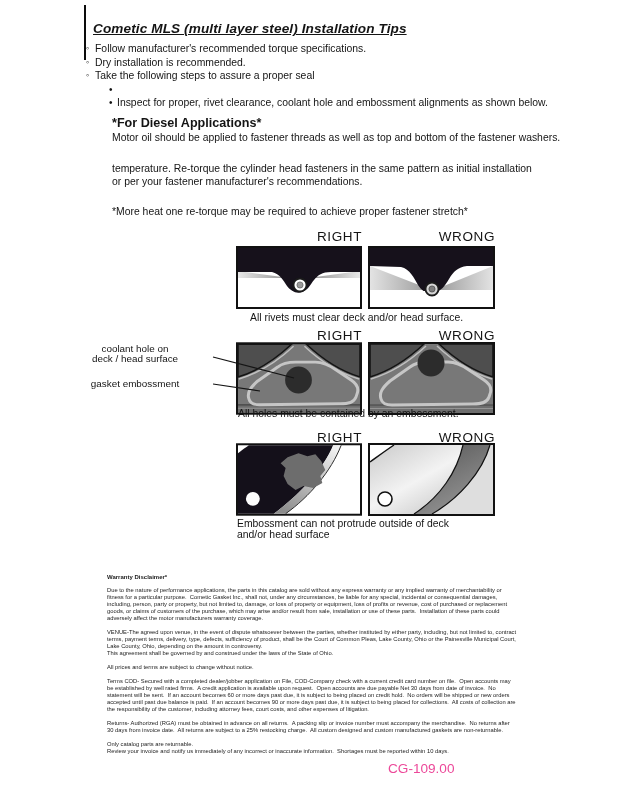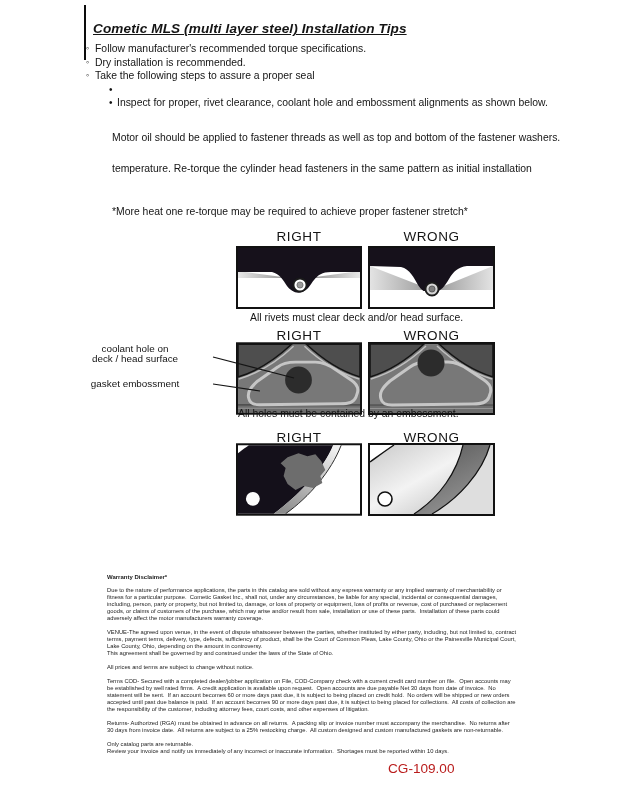--- a/index.html
+++ b/index.html
@@ -13,28 +13,28 @@
     text-decoration:underline;letter-spacing:.1px;white-space:nowrap;font-style:italic;
   }
   .bullets{position:absolute;left:86px;top:42px;font-size:10.4px;line-height:13.6px;}
   .b-row{display:flex;white-space:nowrap;}
   .b-mark{width:9px;font-size:9px;line-height:13.6px;}
   .subs{margin-left:23px;}
   .subs .b-mark{width:8px;font-size:10px;line-height:13.2px;}
   .subs .b-row{line-height:13.2px;}
   .diesel-h{position:absolute;left:112px;top:116px;font-size:12.6px;font-weight:bold;white-space:nowrap;}
   .para{position:absolute;left:112px;font-size:10.4px;line-height:13px;white-space:nowrap;}
-  .rw-label{position:absolute;font-size:13.5px;letter-spacing:.6px;text-align:center;white-space:nowrap;}
+  .rw-label{position:absolute;font-size:13.5px;letter-spacing:.6px;text-align:right;white-space:nowrap;}
   .panel{position:absolute;}
   .caption{position:absolute;font-size:10.4px;line-height:11.2px;white-space:nowrap;}
   .dlabel{position:absolute;font-size:9.9px;line-height:10.2px;text-align:center;width:150px;left:60px;white-space:nowrap;}
   .legal{position:absolute;left:107px;top:574px;width:410px;font-size:5.8px;line-height:7px;color:#1c1c1c;}
   .legal .lh{font-weight:bold;font-size:6px;margin:0 0 6px 0;}
   .legal p{margin:0 0 7px 0;white-space:pre-wrap;text-align:left;}
-  .footer{position:absolute;left:388px;top:761px;font-size:13.6px;color:#b91c1c;white-space:nowrap;}
+  .footer{position:absolute;left:388px;top:761px;font-size:13.6px;color:#ec4899;white-space:nowrap;}
   svg{display:block;}
   .overlay{position:absolute;left:0;top:0;pointer-events:none;}
 </style>
 </head>
 <body>
 
 <div class="page">
 
   <div class="scan-line"></div>
 
@@ -57,27 +57,29 @@
       <div class="b-row">
         <span class="b-mark">•</span>
       </div>
       <div class="b-row">
         <span class="b-mark">•</span>
         <span>Inspect for proper, rivet clearance, coolant hole and embossment alignments as shown below.</span>
       </div>
     </div>
   </div>
 
+  <div class="diesel-h">*For Diesel Applications*</div>
 
   <div class="para" style="top:131px;">
     <div>Motor oil should be applied to fastener threads as well as top and bottom of the fastener washers.</div>
   </div>
 
   <div class="para" style="top:162px;">
     <div>temperature. Re-torque the cylinder head fasteners in the same pattern as initial installation</div>
+    <div>or per your fastener manufacturer's recommendations.</div>
   </div>
 
   <div class="para" style="top:205px;">*More heat one re-torque may be required to achieve proper fastener stretch*</div>
 
   <div class="rw-label" style="left:236px;top:229px;width:126px;">RIGHT</div>
   <div class="rw-label" style="left:368px;top:229px;width:127px;">WRONG</div>
 
   <div class="panel" style="left:236px;top:246px;">
     <svg width="126" height="63" viewBox="0 0 126 63">
       <defs>
@@ -201,20 +203,24 @@
       <path d="M2,2 L26,2 C17,8 9,14 2,19 Z" fill="#ffffff"></path>
       <path d="M26,2 C17,8 9,14 2,19" stroke="#111111" stroke-width="1.5" fill="none"></path>
       <path d="M122,2 L125,2 L125,71 L64,71 C90,56 114,30 122,2 Z" fill="#dedede"></path>
       <path d="M95,2 L122,2 C114,30 90,56 64,71 L46,71 C72,54 89,29 95,2 Z" fill="url(#g3S)"></path>
       <path d="M95,2 C89,29 72,54 46,71" stroke="#111111" stroke-width="1.2" fill="none"></path>
       <path d="M122,2 C114,30 90,56 64,71" stroke="#111111" stroke-width="1.2" fill="none"></path>
       <circle cx="17" cy="56" r="7" fill="#ffffff" stroke="#111111" stroke-width="1.6"></circle>
     </svg>
   </div>
 
+  <div class="caption" style="left:237px;top:518px;">
+    <div>Embossment can not protrude outside of deck</div>
+    <div>and/or head surface</div>
+  </div>
 
   <svg class="overlay" width="618" height="800" viewBox="0 0 618 800">
     <line x1="213" y1="357" x2="294" y2="378" stroke="#141414" stroke-width="1.1"></line>
     <line x1="213" y1="384" x2="260" y2="391" stroke="#141414" stroke-width="1.1"></line>
   </svg>
 
   <div class="legal">
     <div class="lh">Warranty Disclaimer*</div>
     <p>Due to the nature of performance applications, the parts in this catalog are sold without any express warranty or any implied warranty of merchantability or fitness for a particular purpose.  Cometic Gasket Inc., shall not, under any circumstances, be liable for any special, incidental or consequential damages, including, person, party or property, but not limited to, damage, or loss of property or equipment, loss of profits or revenue, cost of purchased or replacement goods, or claims of customers of the purchase, which may arise and/or result from sale, installation or use of these parts.  Installation of these parts could adversely affect the motor manufacturers warranty coverage.</p>
     <p>VENUE-The agreed upon venue, in the event of dispute whatsoever between the parties, whether instituted by either party, including, but not limited to, contract terms, payment terms, delivery, type, defects, sufficiency of product, shall be the Court of Common Pleas, Lake County, Ohio or the Painesville Municipal Court, Lake County, Ohio, depending on the amount in controversy.

